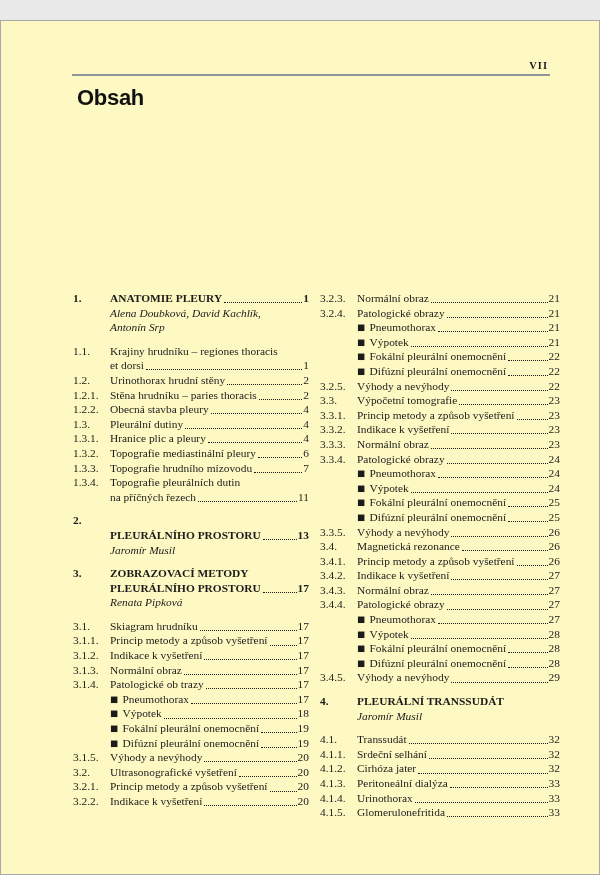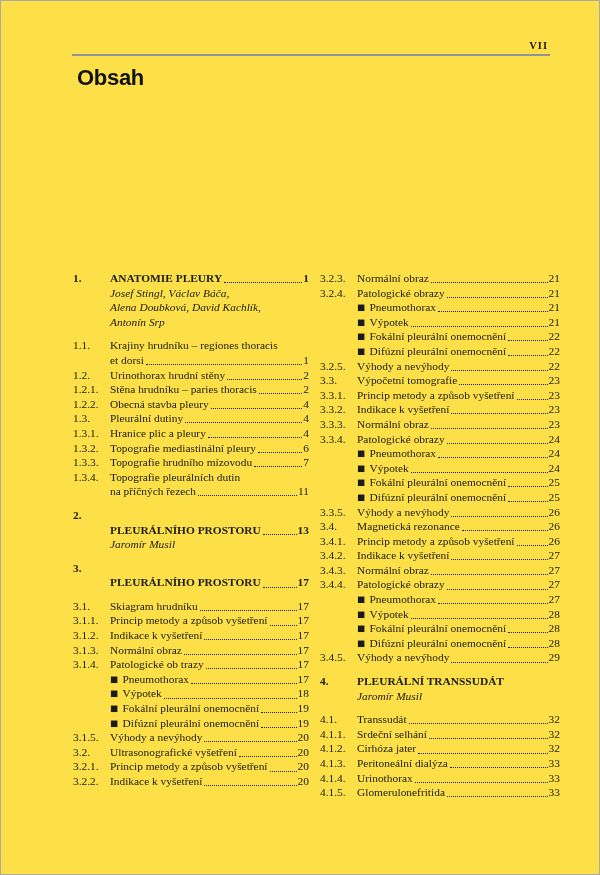--- a/index.html
+++ b/index.html
@@ -3,25 +3,26 @@
 <meta charset="utf-8">
 <style>
   html,body { margin:0; padding:0; }
   body {
     width:600px; height:875px; position:relative;
     background:#e9e9e9;
     font-family:"Liberation Serif", serif;
   }
   .page {
     position:absolute; inset:0;
-    background:#fde047;
+    background:#fef9c3;
     border:1px solid #a9a9a9;
     box-sizing:border-box;
     color:#1b1b1b;
     overflow:hidden;
+    margin-top:20px;
   }
   .page-num {
     position:absolute; top:39px; right:51px;
     font-size:10.5px; font-weight:bold; letter-spacing:1px;
   }
   .header-rule {
     position:absolute; left:71px; top:53px; width:478px; height:2px;
     background:#8e959b;
   }
   .title {
@@ -74,26 +75,20 @@
             <span class="num">1.</span>
             <span class="body">
               <span class="t">ANATOMIE PLEURY</span>
               <span class="leader"></span>
               <span class="pg">1</span>
             </span>
           </div>
           <div class="row italic">
             <span class="num"></span>
             <span class="body">
-              <span class="t">Josef Stingl, Václav Báča,</span>
-            </span>
-          </div>
-          <div class="row italic">
-            <span class="num"></span>
-            <span class="body">
               <span class="t">Alena Doubková, David Kachlík,</span>
             </span>
           </div>
           <div class="row italic">
             <span class="num"></span>
             <span class="body">
               <span class="t">Antonín Srp</span>
             </span>
           </div>
         </div>
@@ -198,31 +193,37 @@
           <div class="row italic">
             <span class="num"></span>
             <span class="body">
               <span class="t">Jaromír Musil</span>
             </span>
           </div>
         </div>
         <div class="block chapter">
           <div class="row bold">
             <span class="num">3.</span>
+            <span class="body">
+              <span class="t">ZOBRAZOVACÍ METODY</span>
+            </span>
           </div>
           <div class="row bold">
             <span class="num"></span>
             <span class="body">
               <span class="t">PLEURÁLNÍHO PROSTORU</span>
               <span class="leader"></span>
               <span class="pg">17</span>
             </span>
           </div>
           <div class="row italic">
             <span class="num"></span>
+            <span class="body">
+              <span class="t">Renata Pipková</span>
+            </span>
           </div>
         </div>
         <div class="block">
           <div class="row">
             <span class="num">3.1.</span>
             <span class="body">
               <span class="t">Skiagram hrudníku</span>
               <span class="leader"></span>
               <span class="pg">17</span>
             </span>

